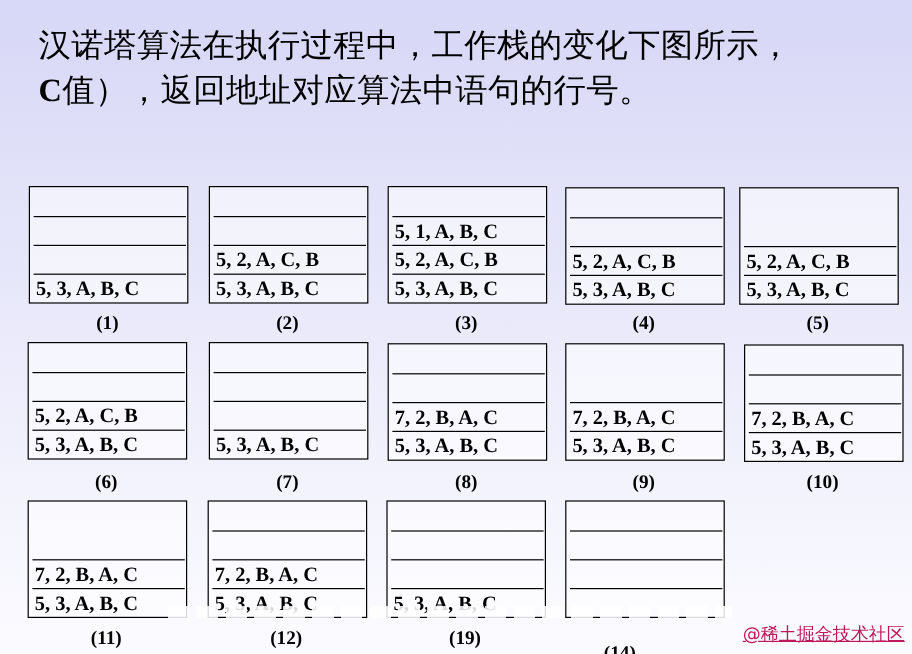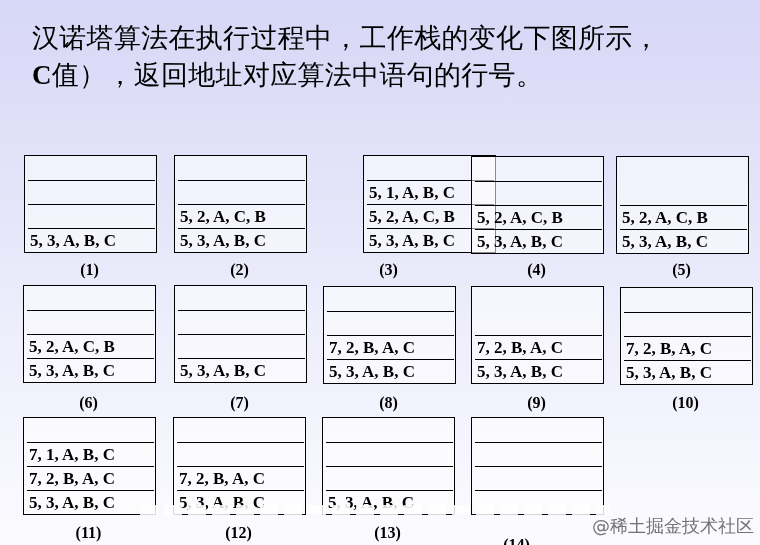--- a/index.html
+++ b/index.html
@@ -33,21 +33,21 @@
     position: absolute; width: 131px; text-align: center;
     font-weight: bold; font-size: 16px; line-height: 18px;
   }
   .mask {
     position: absolute; left: 140px; top: 505px; width: 470px; height: 10px;
     background: repeating-linear-gradient(90deg, #ffffff 0 18px, transparent 18px 24px);
     opacity: 0.85;
   }
   .wm {
     position: absolute; right: 6px; bottom: 7px;
-    font-family: "DejaVu Sans", sans-serif; font-size: 18px; color: #737373;
+    font-family: "DejaVu Sans", sans-serif; font-size: 15px; color: #be185d; text-decoration: underline;
   }
 </style>
 </head>
 <body>
 
 <div class="title">
   <div>汉诺塔算法在执行过程中，工作栈的变化下图所示，</div>
   <div><b>C</b><span>值），返回地址对应算法中语句的行号。</span></div>
 </div>
 
@@ -60,21 +60,21 @@
 <div class="cap" style="left:24px;top:261px;">(1)</div>
 
 <div class="stack" style="left:174px;top:155px;">
   <div class="cell c0"></div>
   <div class="cell c1"></div>
   <div class="cell c2">5, 2, A, C, B</div>
   <div class="cell c3">5, 3, A, B, C</div>
 </div>
 <div class="cap" style="left:174px;top:261px;">(2)</div>
 
-<div class="stack" style="left:323px;top:155px;margin-left:40px;">
+<div class="stack" style="left:323px;top:155px;">
   <div class="cell c0"></div>
   <div class="cell c1">5, 1, A, B, C</div>
   <div class="cell c2">5, 2, A, C, B</div>
   <div class="cell c3">5, 3, A, B, C</div>
 </div>
 <div class="cap" style="left:323px;top:261px;">(3)</div>
 
 <div class="stack" style="left:471px;top:156px;">
   <div class="cell c0"></div>
   <div class="cell c1"></div>
@@ -124,41 +124,40 @@
 <div class="stack" style="left:620px;top:287px;">
   <div class="cell c0"></div>
   <div class="cell c1"></div>
   <div class="cell c2">7, 2, B, A, C</div>
   <div class="cell c3">5, 3, A, B, C</div>
 </div>
 <div class="cap" style="left:620px;top:394px;">(10)</div>
 
 <div class="stack" style="left:23px;top:417px;">
   <div class="cell c0"></div>
-  <div class="cell c1">7, 1, A, B, C</div>
   <div class="cell c2">7, 2, B, A, C</div>
   <div class="cell c3">5, 3, A, B, C</div>
 </div>
 <div class="cap" style="left:23px;top:524px;">(11)</div>
 
 <div class="stack" style="left:173px;top:417px;">
   <div class="cell c0"></div>
   <div class="cell c1"></div>
   <div class="cell c2">7, 2, B, A, C</div>
   <div class="cell c3">5, 3, A, B, C</div>
 </div>
 <div class="cap" style="left:173px;top:524px;">(12)</div>
 
 <div class="stack" style="left:322px;top:417px;">
   <div class="cell c0"></div>
   <div class="cell c1"></div>
   <div class="cell c2"></div>
   <div class="cell c3">5, 3, A, B, C</div>
 </div>
-<div class="cap" style="left:322px;top:524px;">(13)</div>
+<div class="cap" style="left:322px;top:524px;">(19)</div>
 
 <div class="stack" style="left:471px;top:417px;">
   <div class="cell c0"></div>
   <div class="cell c1"></div>
   <div class="cell c2"></div>
   <div class="cell c3"></div>
 </div>
 <div class="cap" style="left:451px;top:524px;margin-top:12px;">(14)</div>
 
 <div class="mask"></div>

